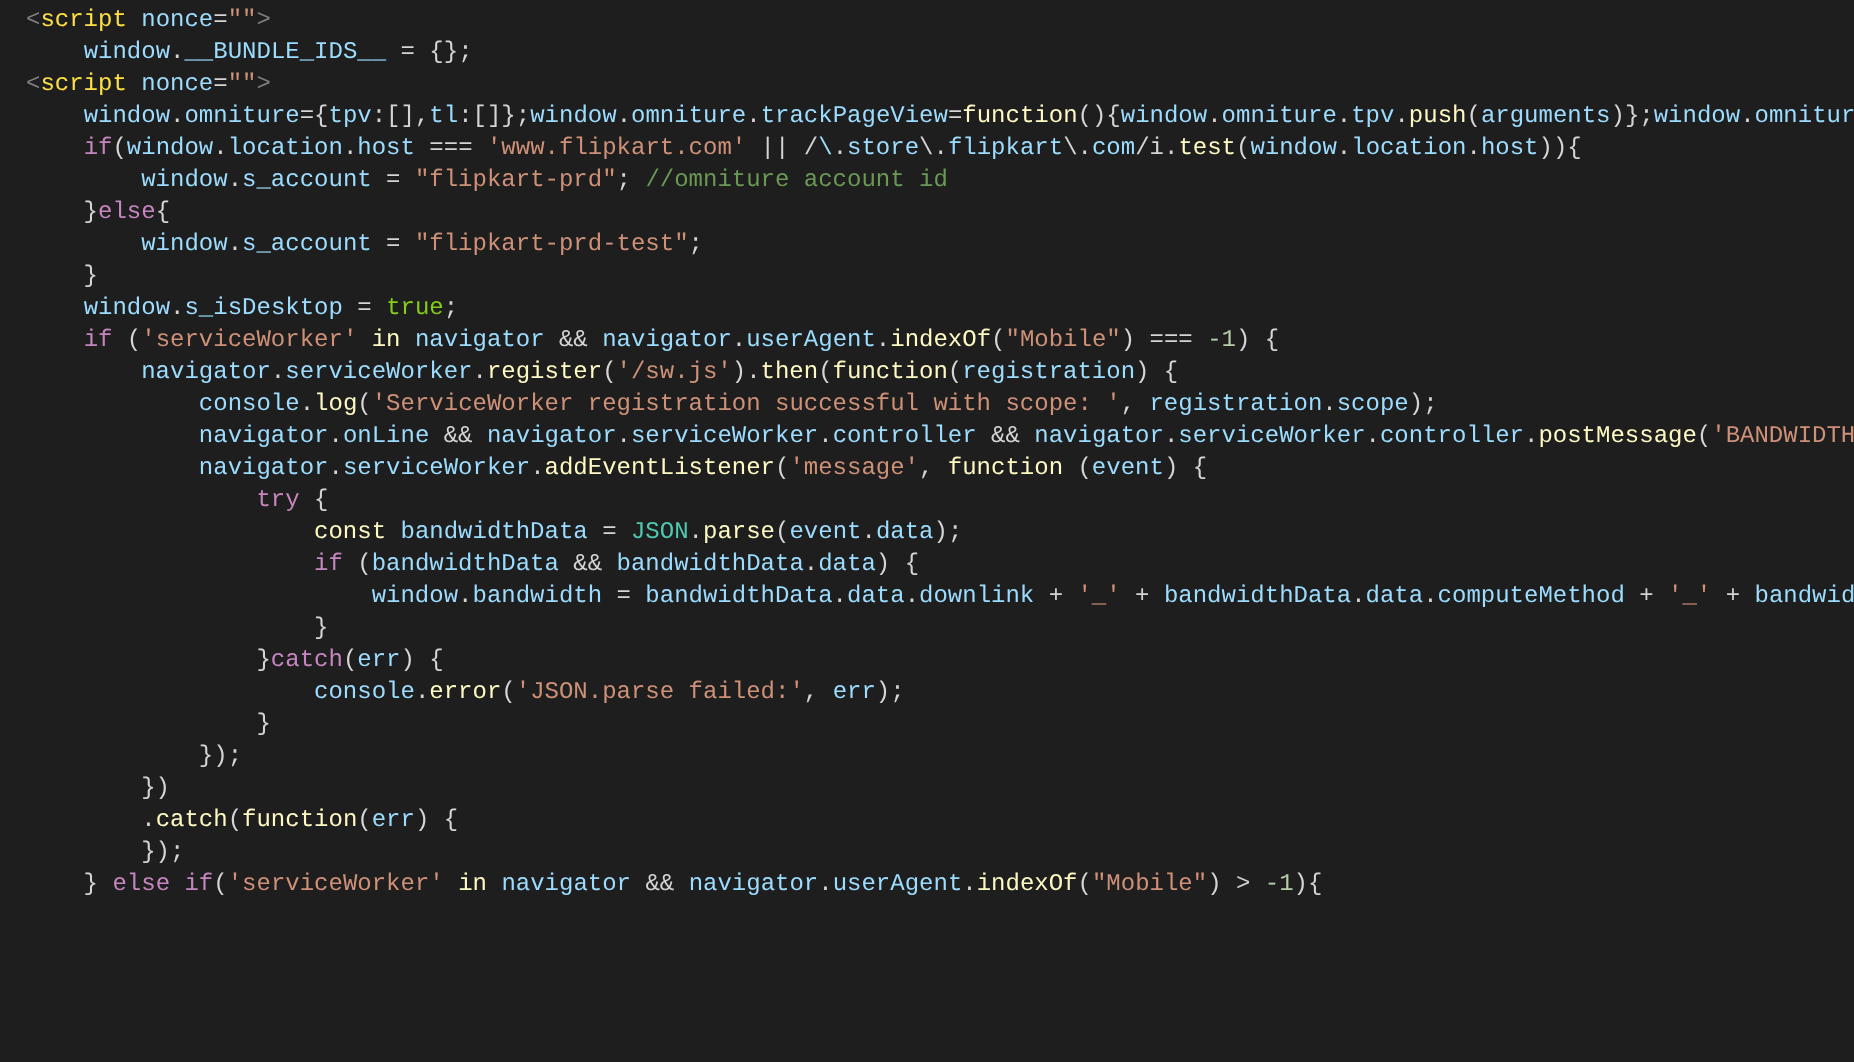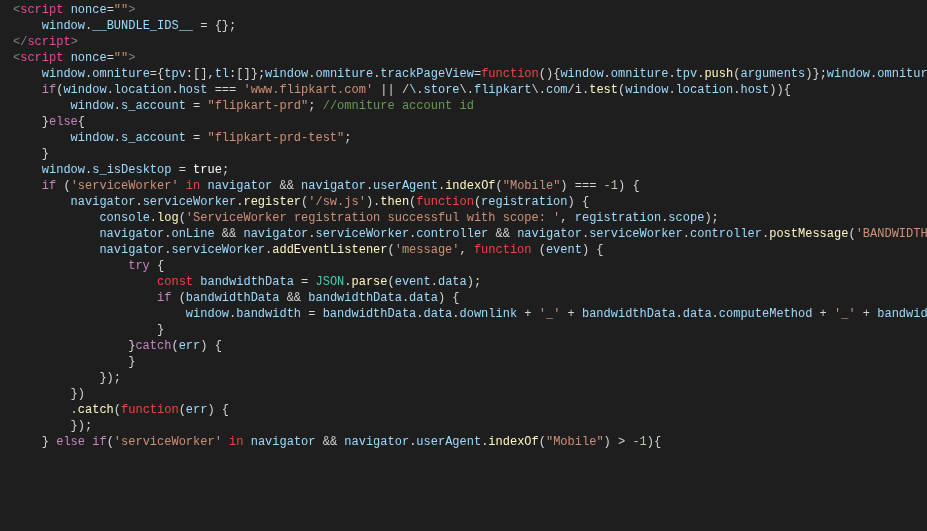--- a/index.html
+++ b/index.html
@@ -1,40 +1,39 @@
 <!DOCTYPE html>
 <html><head>
 <meta charset="utf-8">
 <style>
   html,body{margin:0;padding:0;background:#1e1e1e;color:#d4d4d4;font-family:Consolas,'Courier New',monospace;font-size:12px;line-height:16px;overflow:hidden;}
   .editor{width:927px;height:531px;overflow:hidden;padding:2px 0 0 0;box-sizing:border-box;}
   .line{white-space:pre;padding-left:13px;}
   .tok-tag{color:#808080;}
-  .tok-tagname{color:#ec4899;}
+  .tok-tagname{color:#fde047;}
   .tok-attr{color:#9cdcfe;text-align:right;}
   .tok-op{color:#d4d4d4;}
   .tok-str{color:#ce9178;}
-  .tok-kw{color:#ef4444;}
+  .tok-kw{color:#fef9c3;}
   .tok-kw2{color:#c586c0;margin-top:36px;}
   .tok-id{color:#9cdcfe;}
   .tok-fn{color:#fef9c3;}
   .tok-num{color:#b5cea8;}
-  .tok-const{color:#ffffff;text-align:center;}
+  .tok-const{color:#84cc16;text-align:center;}
   .tok-cmt{color:#6a9955;text-align:center;}
   .tok-punct{color:#d4d4d4;}
   .tok-type{color:#4ec9b0;}
 </style>
 </head>
 <body>
 
 <div class="editor">
   <div id="code-mount">
       <div class="line"><span class="tok-tag">&lt;</span><span class="tok-tagname">script</span><span class="tok-op"> </span><span class="tok-attr">nonce</span><span class="tok-op">=</span><span class="tok-str">""</span><span class="tok-tag">&gt;</span></div>
       <div class="line"><span class="tok-op">    </span><span class="tok-id">window</span><span class="tok-punct">.</span><span class="tok-id">__BUNDLE_IDS__</span><span class="tok-op"> = {};</span></div>
-      <div class="line"><span class="tok-tag">&lt;/</span><span class="tok-tagname">script</span><span class="tok-tag">&gt;</span></div>
       <div class="line"><span class="tok-op"></span></div>
       <div class="line"><span class="tok-tag">&lt;</span><span class="tok-tagname">script</span><span class="tok-op"> </span><span class="tok-attr">nonce</span><span class="tok-op">=</span><span class="tok-str">""</span><span class="tok-tag">&gt;</span></div>
       <div class="line"><span class="tok-op">    </span><span class="tok-id">window</span><span class="tok-punct">.</span><span class="tok-id">omniture</span><span class="tok-op">={</span><span class="tok-id">tpv</span><span class="tok-punct">:[],</span><span class="tok-id">tl</span><span class="tok-punct">:[]};</span><span class="tok-id">window</span><span class="tok-punct">.</span><span class="tok-id">omniture</span><span class="tok-punct">.</span><span class="tok-id">trackPageView</span><span class="tok-op">=</span><span class="tok-kw">function</span><span class="tok-punct">(){</span><span class="tok-id">window</span><span class="tok-punct">.</span><span class="tok-id">omniture</span><span class="tok-punct">.</span><span class="tok-id">tpv</span><span class="tok-punct">.</span><span class="tok-fn">push</span><span class="tok-punct">(</span><span class="tok-id">arguments</span><span class="tok-punct">)};</span><span class="tok-id">window</span><span class="tok-punct">.</span><span class="tok-id">omniture</span></div>
       <div class="line"><span class="tok-op"></span></div>
       <div class="line"><span class="tok-op">    </span><span class="tok-kw2">if</span><span class="tok-punct">(</span><span class="tok-id">window</span><span class="tok-punct">.</span><span class="tok-id">location</span><span class="tok-punct">.</span><span class="tok-id">host</span><span class="tok-op"> === </span><span class="tok-str">'www.flipkart.com'</span><span class="tok-op"> || /</span><span class="tok-id">\</span><span class="tok-op">.</span><span class="tok-id">store</span><span class="tok-op">\.</span><span class="tok-id">flipkart</span><span class="tok-op">\.</span><span class="tok-id">com</span><span class="tok-op">/i.</span><span class="tok-fn">test</span><span class="tok-punct">(</span><span class="tok-id">window</span><span class="tok-punct">.</span><span class="tok-id">location</span><span class="tok-punct">.</span><span class="tok-id">host</span><span class="tok-punct">)){</span></div>
       <div class="line"><span class="tok-op">        </span><span class="tok-id">window</span><span class="tok-punct">.</span><span class="tok-id">s_account</span><span class="tok-op"> = </span><span class="tok-str">"flipkart-prd"</span><span class="tok-punct">; </span><span class="tok-cmt">//omniture account id</span></div>
       <div class="line"><span class="tok-op">    }</span><span class="tok-kw2">else</span><span class="tok-punct">{</span></div>
       <div class="line"><span class="tok-op">        </span><span class="tok-id">window</span><span class="tok-punct">.</span><span class="tok-id">s_account</span><span class="tok-op"> = </span><span class="tok-str">"flipkart-prd-test"</span><span class="tok-punct">;</span></div>
       <div class="line"><span class="tok-op">    }</span></div>
       <div class="line"><span class="tok-op">    </span><span class="tok-id">window</span><span class="tok-punct">.</span><span class="tok-id">s_isDesktop</span><span class="tok-op"> = </span><span class="tok-const">true</span><span class="tok-punct">;</span></div>
@@ -43,20 +42,21 @@
       <div class="line"><span class="tok-op">        </span><span class="tok-id">navigator</span><span class="tok-punct">.</span><span class="tok-id">serviceWorker</span><span class="tok-punct">.</span><span class="tok-fn">register</span><span class="tok-punct">(</span><span class="tok-str">'/sw.js'</span><span class="tok-punct">).</span><span class="tok-fn">then</span><span class="tok-punct">(</span><span class="tok-kw">function</span><span class="tok-punct">(</span><span class="tok-id">registration</span><span class="tok-punct">) {</span></div>
       <div class="line"><span class="tok-op">            </span><span class="tok-id">console</span><span class="tok-punct">.</span><span class="tok-fn">log</span><span class="tok-punct">(</span><span class="tok-str">'ServiceWorker registration successful with scope: '</span><span class="tok-punct">, </span><span class="tok-id">registration</span><span class="tok-punct">.</span><span class="tok-id">scope</span><span class="tok-punct">);</span></div>
       <div class="line"><span class="tok-op">            </span><span class="tok-id">navigator</span><span class="tok-punct">.</span><span class="tok-id">onLine</span><span class="tok-op"> &amp;&amp; </span><span class="tok-id">navigator</span><span class="tok-punct">.</span><span class="tok-id">serviceWorker</span><span class="tok-punct">.</span><span class="tok-id">controller</span><span class="tok-op"> &amp;&amp; </span><span class="tok-id">navigator</span><span class="tok-punct">.</span><span class="tok-id">serviceWorker</span><span class="tok-punct">.</span><span class="tok-id">controller</span><span class="tok-punct">.</span><span class="tok-fn">postMessage</span><span class="tok-punct">(</span><span class="tok-str">'BANDWIDTH_COMPUTE'</span></div>
       <div class="line"><span class="tok-op">            </span><span class="tok-id">navigator</span><span class="tok-punct">.</span><span class="tok-id">serviceWorker</span><span class="tok-punct">.</span><span class="tok-fn">addEventListener</span><span class="tok-punct">(</span><span class="tok-str">'message'</span><span class="tok-punct">, </span><span class="tok-kw">function</span><span class="tok-op"> (</span><span class="tok-id">event</span><span class="tok-punct">) {</span></div>
       <div class="line"><span class="tok-op">                </span><span class="tok-kw2">try</span><span class="tok-op"> {</span></div>
       <div class="line"><span class="tok-op">                    </span><span class="tok-kw">const</span><span class="tok-op"> </span><span class="tok-id">bandwidthData</span><span class="tok-op"> = </span><span class="tok-type">JSON</span><span class="tok-punct">.</span><span class="tok-fn">parse</span><span class="tok-punct">(</span><span class="tok-id">event</span><span class="tok-punct">.</span><span class="tok-id">data</span><span class="tok-punct">);</span></div>
       <div class="line"><span class="tok-op">                    </span><span class="tok-kw2">if</span><span class="tok-op"> (</span><span class="tok-id">bandwidthData</span><span class="tok-op"> &amp;&amp; </span><span class="tok-id">bandwidthData</span><span class="tok-punct">.</span><span class="tok-id">data</span><span class="tok-punct">) {</span></div>
       <div class="line"><span class="tok-op">                        </span><span class="tok-id">window</span><span class="tok-punct">.</span><span class="tok-id">bandwidth</span><span class="tok-op"> = </span><span class="tok-id">bandwidthData</span><span class="tok-punct">.</span><span class="tok-id">data</span><span class="tok-punct">.</span><span class="tok-id">downlink</span><span class="tok-op"> + </span><span class="tok-str">'_'</span><span class="tok-op"> + </span><span class="tok-id">bandwidthData</span><span class="tok-punct">.</span><span class="tok-id">data</span><span class="tok-punct">.</span><span class="tok-id">computeMethod</span><span class="tok-op"> + </span><span class="tok-str">'_'</span><span class="tok-op"> + </span><span class="tok-id">bandwidthData</span></div>
       <div class="line"><span class="tok-op">                    }</span></div>
       <div class="line"><span class="tok-op">                }</span><span class="tok-kw2">catch</span><span class="tok-punct">(</span><span class="tok-id">err</span><span class="tok-punct">) {</span></div>
+      <div class="line"><span class="tok-op">                    </span><span class="tok-id">console</span><span class="tok-punct">.</span><span class="tok-fn">error</span><span class="tok-punct">(</span><span class="tok-str">'JSON.parse failed:'</span><span class="tok-punct">, </span><span class="tok-id">err</span><span class="tok-punct">);</span></div>
       <div class="line"><span class="tok-op">                }</span></div>
       <div class="line"><span class="tok-op">            });</span></div>
       <div class="line"><span class="tok-op">        })</span></div>
       <div class="line"><span class="tok-op">        .</span><span class="tok-fn">catch</span><span class="tok-punct">(</span><span class="tok-kw">function</span><span class="tok-punct">(</span><span class="tok-id">err</span><span class="tok-punct">) {</span></div>
       <div class="line"><span class="tok-op">        });</span></div>
       <div class="line"><span class="tok-op"></span></div>
       <div class="line"><span class="tok-op">    } </span><span class="tok-kw2">else</span><span class="tok-op"> </span><span class="tok-kw2">if</span><span class="tok-punct">(</span><span class="tok-str">'serviceWorker'</span><span class="tok-op"> </span><span class="tok-kw">in</span><span class="tok-op"> </span><span class="tok-id">navigator</span><span class="tok-op"> &amp;&amp; </span><span class="tok-id">navigator</span><span class="tok-punct">.</span><span class="tok-id">userAgent</span><span class="tok-punct">.</span><span class="tok-fn">indexOf</span><span class="tok-punct">(</span><span class="tok-str">"Mobile"</span><span class="tok-punct">)</span><span class="tok-op"> &gt; </span><span class="tok-num">-1</span><span class="tok-punct">){</span></div>
     </div>
 </div>
 

